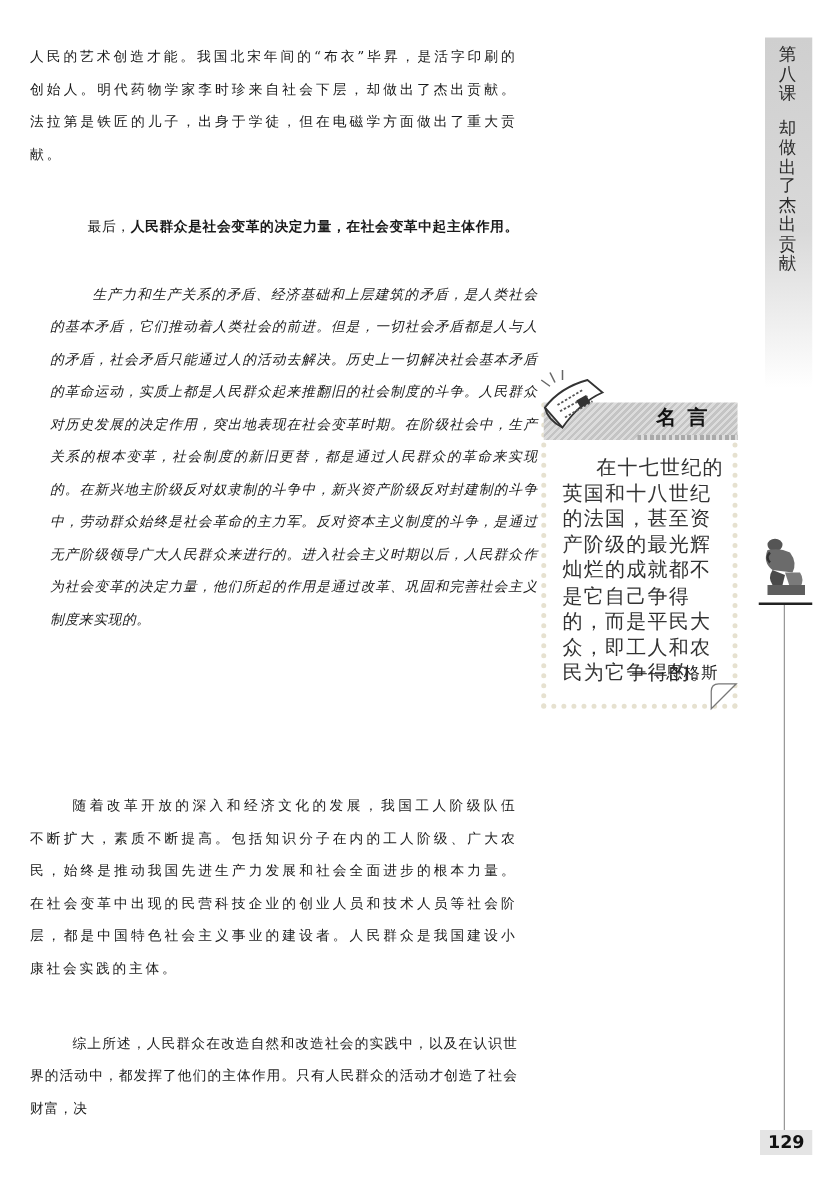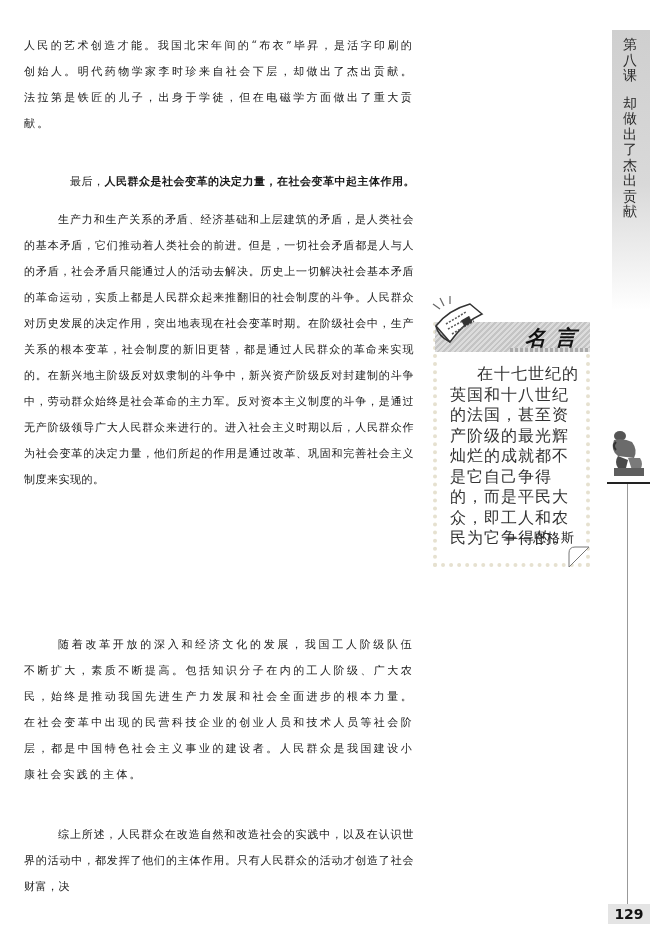--- a/index.html
+++ b/index.html
@@ -51,21 +51,21 @@
     position:absolute; left:5px; top:22px; width:155px; height:30px;
     background:repeating-linear-gradient(135deg,#dcdcdc 0 2px,#c4c4c4 2px 4px);
   }
   .quote-header-under {
     position:absolute; left:80px; top:48px; width:80px; height:4px;
     background:repeating-linear-gradient(90deg,#aaa 0 3px,#ddd 3px 5px);
   }
   .quote-title {
     position:absolute; left:95px; top:24px;
     font-family:"DejaVu Sans","Liberation Sans",sans-serif;
-    font-style:italic; font-weight:bold; font-size:21px; letter-spacing:9px; color:#111;
+    font-weight:bold; font-size:16px; letter-spacing:9px; color:#111;
   }
   .newspaper-icon { position:absolute; left:0; top:-4px; width:58px; height:52px; }
   .quote-text {
     position:absolute; left:20px; top:64px; width:130px;
     font-family:"DejaVu Sans","Liberation Sans",sans-serif;
     font-size:16px; line-height:20.5px; color:#333; letter-spacing:1px;
     text-indent:27px; word-break:break-all;
   }
   .quote-author {
     position:absolute; left:75px; top:229px;
@@ -85,21 +85,21 @@
   }
 </style>
 </head>
 <body>
 
 <div class="main">
   <p class="para kaiti p1" style="margin:0;">人民的艺术创造才能。我国北宋年间的“布衣”毕昇，是活字印刷的创始人。明代药物学家李时珍来自社会下层，却做出了杰出贡献。法拉第是铁匠的儿子，出身于学徒，但在电磁学方面做出了重大贡献。</p>
 
   <p class="para indent song p2" style="margin:12px;"><span>最后，</span><span class="bold">人民群众是社会变革的决定力量，在社会变革中起主体作用。</span></p>
 
-  <p class="para indent song p3" style="margin:0;">生产力和生产关系的矛盾、经济基础和上层建筑的矛盾，是人类社会的基本矛盾，它们推动着人类社会的前进。但是，一切社会矛盾都是人与人的矛盾，社会矛盾只能通过人的活动去解决。历史上一切解决社会基本矛盾的革命运动，实质上都是人民群众起来推翻旧的社会制度的斗争。人民群众对历史发展的决定作用，突出地表现在社会变革时期。在阶级社会中，生产关系的根本变革，社会制度的新旧更替，都是通过人民群众的革命来实现的。在新兴地主阶级反对奴隶制的斗争中，新兴资产阶级反对封建制的斗争中，劳动群众始终是社会革命的主力军。反对资本主义制度的斗争，是通过无产阶级领导广大人民群众来进行的。进入社会主义时期以后，人民群众作为社会变革的决定力量，他们所起的作用是通过改革、巩固和完善社会主义制度来实现的。</p>
+  <p class="para indent song p3" style="margin:16px;font-style:italic;">生产力和生产关系的矛盾、经济基础和上层建筑的矛盾，是人类社会的基本矛盾，它们推动着人类社会的前进。但是，一切社会矛盾都是人与人的矛盾，社会矛盾只能通过人的活动去解决。历史上一切解决社会基本矛盾的革命运动，实质上都是人民群众起来推翻旧的社会制度的斗争。人民群众对历史发展的决定作用，突出地表现在社会变革时期。在阶级社会中，生产关系的根本变革，社会制度的新旧更替，都是通过人民群众的革命来实现的。在新兴地主阶级反对奴隶制的斗争中，新兴资产阶级反对封建制的斗争中，劳动群众始终是社会革命的主力军。反对资本主义制度的斗争，是通过无产阶级领导广大人民群众来进行的。进入社会主义时期以后，人民群众作为社会变革的决定力量，他们所起的作用是通过改革、巩固和完善社会主义制度来实现的。</p>
 
   <p class="para indent kaiti p4" style="margin:0;">随着改革开放的深入和经济文化的发展，我国工人阶级队伍不断扩大，素质不断提高。包括知识分子在内的工人阶级、广大农民，始终是推动我国先进生产力发展和社会全面进步的根本力量。在社会变革中出现的民营科技企业的创业人员和技术人员等社会阶层，都是中国特色社会主义事业的建设者。人民群众是我国建设小康社会实践的主体。</p>
 
   <p class="para indent song p5" style="margin:0;">综上所述，人民群众在改造自然和改造社会的实践中，以及在认识世界的活动中，都发挥了他们的主体作用。只有人民群众的活动才创造了社会财富，决</p>
 </div>
 
 <div class="chapter-tab"></div>
 <div class="chapter-text">
   <span>第八课</span>
   <span class="gap"></span>

